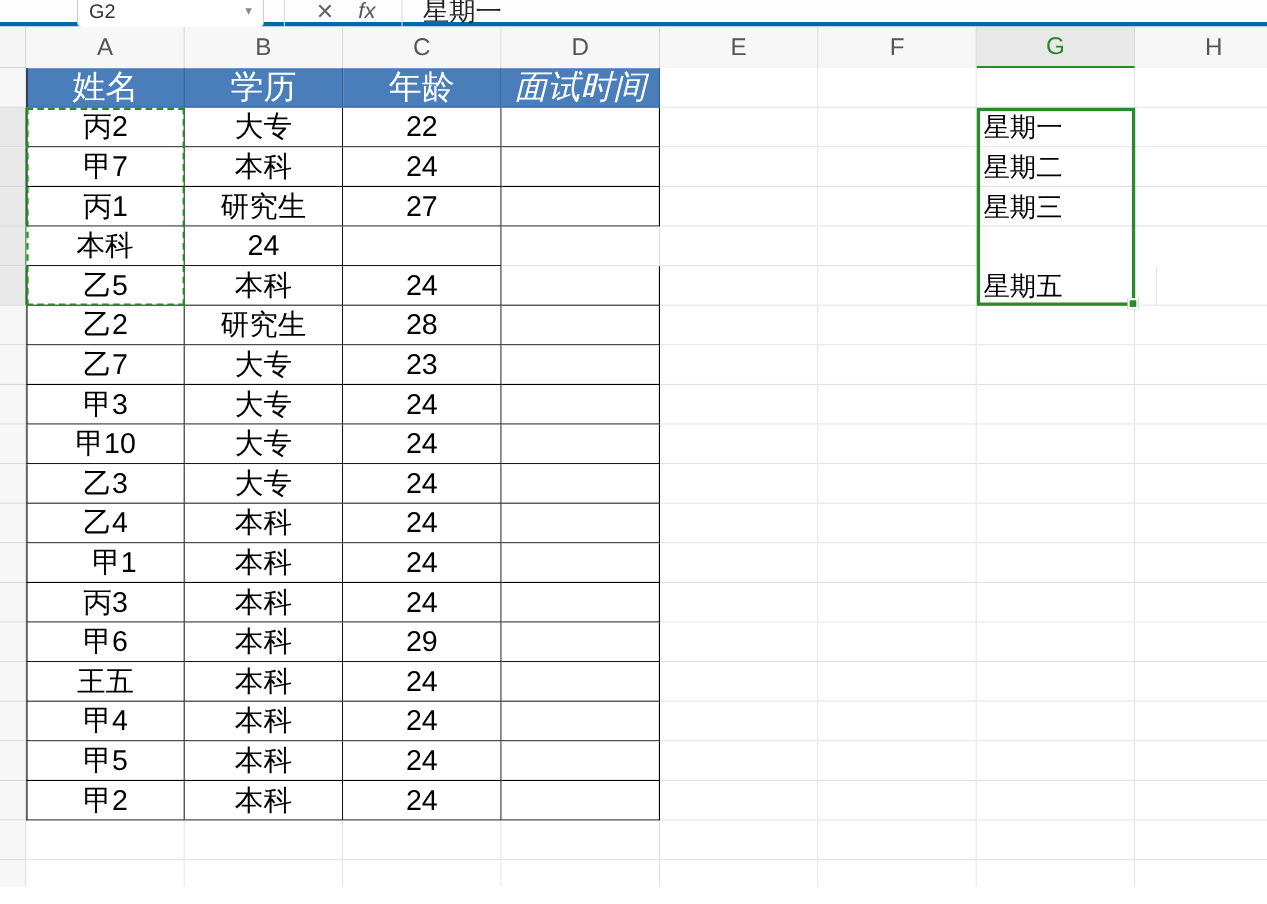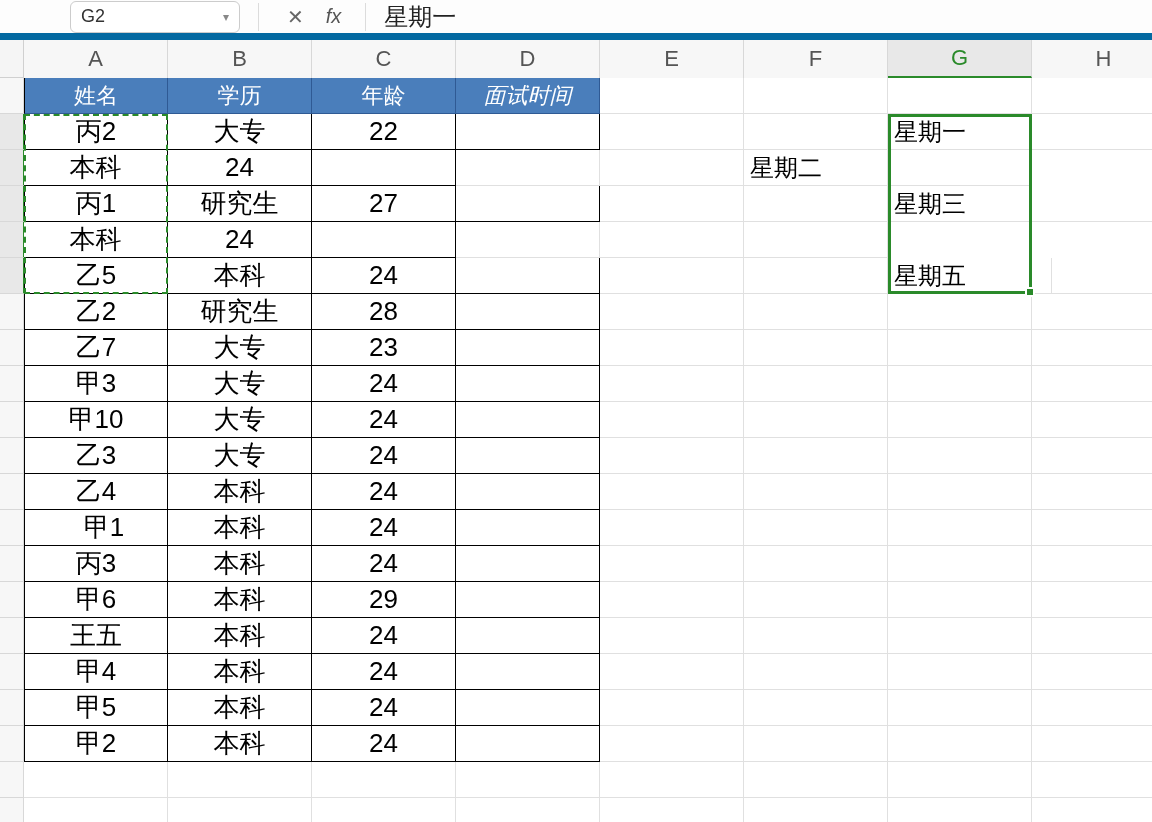--- a/index.html
+++ b/index.html
@@ -10,22 +10,22 @@
       overflow: hidden;
       width: 1152px;
       height: 822px;
       position: relative;
     }
 
     
     .formula-bar {
       display: flex;
       align-items: center;
-      height: 40px;
-      border-bottom: 7px solid #0369a1;
+      height: 24px;
+      border-bottom: 4px solid #0369a1;
       background: #fdfdfd;
       padding: 0 10px;
     }
     .namebox {
       width: 170px;
       height: 32px;
       border: 1px solid #cccccc;
       border-radius: 6px;
       display: flex;
       align-items: center;
@@ -144,21 +144,21 @@
       font-size: 24px;
       color: #000;
       background: #fff;
     }
     .cell.left { justify-content: flex-start; padding-left: 6px; }
 
     
     .thead {
       background: #4a7ebb;
       color: #ffffff;
-      font-size: 22px;
+      font-size: 30px;
       border-right: 1px solid #2f5a94;
       border-bottom: 1px solid #2f5a94;
     }
     
     .tblcell {
       border-right: 1.5px solid #000;
       border-bottom: 1.5px solid #000;
       font-size: 26px;
     }
     .tbl-leftedge { border-left: 1.5px solid #000; }
@@ -249,20 +249,21 @@
         <div class="cell tblcell tbl-leftedge" style="width: 144px;">丙2</div>
         <div class="cell tblcell" style="width: 144px;">大专</div>
         <div class="cell tblcell" style="width: 144px;">22</div>
         <div class="cell tblcell" style="width: 144px;"></div>
         <div class="cell" style="width: 144px;"></div>
         <div class="cell" style="width: 144px;"></div>
         <div class="cell left" style="width: 144px;">星期一</div>
         <div class="cell" style="width: 144px;"></div>
       </div>
       <div class="cell-row">
+        <div class="cell tblcell tbl-leftedge" style="width: 144px;">甲7</div>
         <div class="cell tblcell" style="width: 144px;">本科</div>
         <div class="cell tblcell" style="width: 144px;">24</div>
         <div class="cell tblcell" style="width: 144px;"></div>
         <div class="cell" style="width: 144px;"></div>
         <div class="cell" style="width: 144px;"></div>
         <div class="cell left" style="width: 144px;">星期二</div>
         <div class="cell" style="width: 144px;"></div>
       </div>
       <div class="cell-row">
         <div class="cell tblcell tbl-leftedge" style="width: 144px;">丙1</div>

